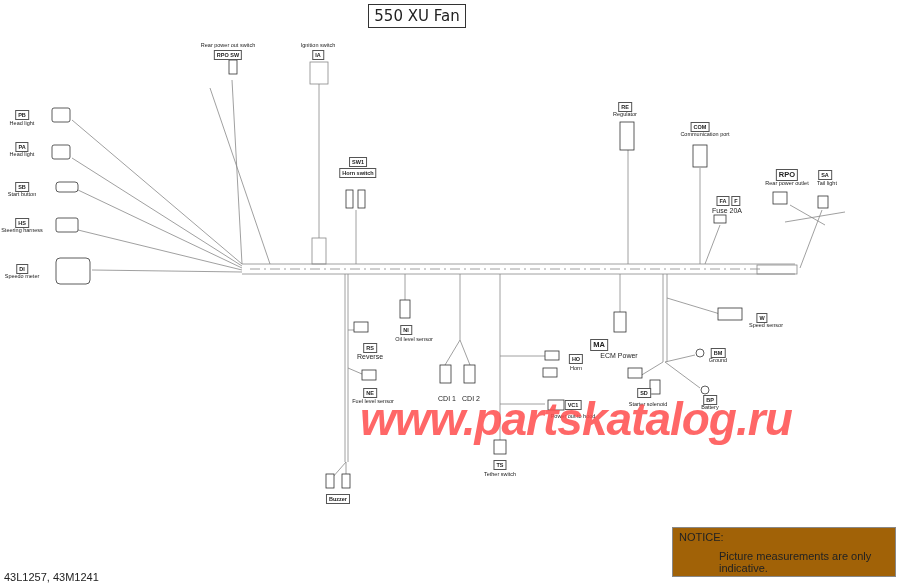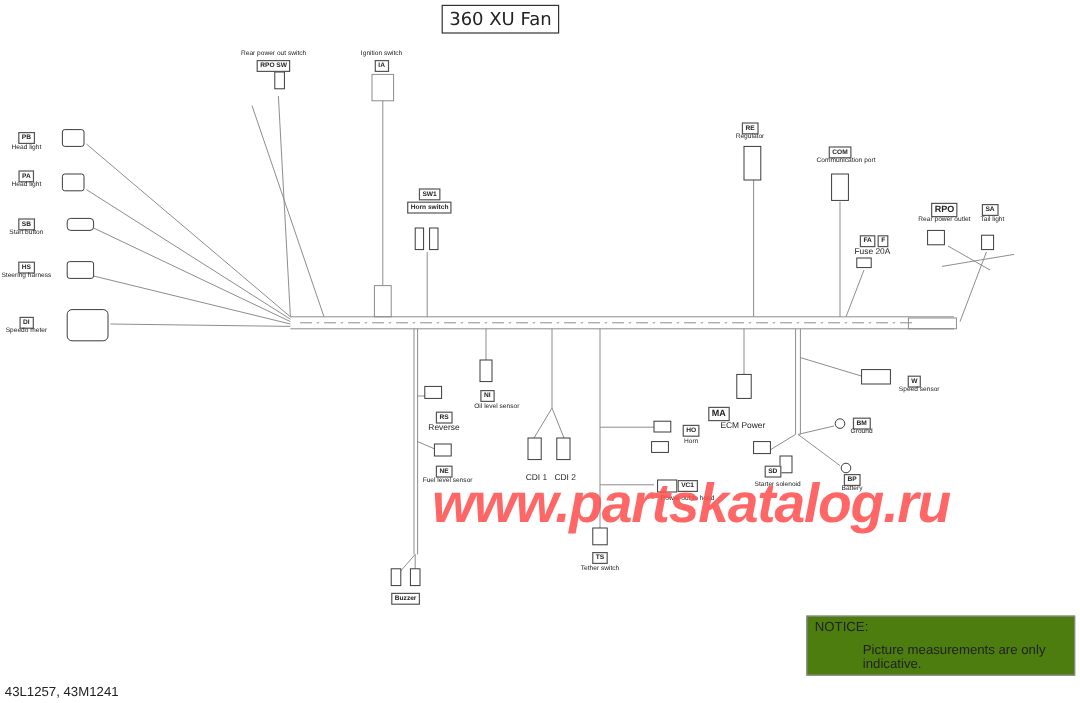--- a/index.html
+++ b/index.html
@@ -3,21 +3,21 @@
 <meta charset="utf-8">
 <style>
   html, body { margin:0; padding:0; background:#ffffff; }
   body { width:900px; height:586px; position:relative; overflow:hidden; font-family:"Liberation Sans", sans-serif; color:#222; }
   svg.wires { position:absolute; left:0; top:0; width:900px; height:586px; }
   .title-box { position:absolute; left:368px; top:4px; width:96px; height:22px; border:1px solid #333; font-size:15px; line-height:22px; text-align:center; font-family:"DejaVu Sans", sans-serif; }
   .lbl { position:absolute; font-size:5.5px; line-height:7px; white-space:nowrap; text-align:center; color:#222; transform:translateX(-50%); }
   .lbl.big { font-size:7px; line-height:9px; }
   .code { position:absolute; font-size:5.5px; line-height:8px; padding:0 2px; border:1px solid #555; background:#fff; transform:translateX(-50%); white-space:nowrap;font-weight:bold; }
   .code.big { font-size:7.5px; line-height:10px; }
-  .notice { position:absolute; left:672px; top:513px; width:222px; height:48px; border:1px solid #888; background:#4d7c0f; }
+  .notice { position:absolute; left:672px; top:527px; width:222px; height:48px; border:1px solid #888; background:#a16207; }
   .notice .h { position:absolute; left:6px; top:3px; font-size:11px; }
   .notice .t { position:absolute; left:6px; top:22px; font-size:11px;padding-left:40px; }
   .partnums { position:absolute; left:4px; top:571px; font-size:11px;text-align:right; }
   .watermark { position:absolute; left:360px; top:392px; font-size:46px; font-weight:bold; font-style:italic; color:#ff4d4d; opacity:0.85; white-space:nowrap; letter-spacing:-1px; }
 </style>
 </head>
 <body>
 
 <svg class="wires" viewBox="0 0 900 586">
   <g stroke="#888" stroke-width="0.8" fill="none">
@@ -97,21 +97,21 @@
     <rect x="718" y="308" width="24" height="12"></rect>
     <circle cx="700" cy="353" r="4"></circle>
     <circle cx="705" cy="390" r="4"></circle>
     <rect x="628" y="368" width="14" height="10"></rect>
     <rect x="650" y="380" width="10" height="14"></rect>
     <rect x="326" y="474" width="8" height="14"></rect>
     <rect x="342" y="474" width="8" height="14"></rect>
   </g>
 </svg>
 
-<div class="title-box">360 XU Fan</div>
+<div class="title-box">550 XU Fan</div>
 
 <div class="code" style="left:22px;top:110px">PB</div>
 <div class="lbl" style="left:22px;top:120px">Head light</div>
 <div class="code" style="left:22px;top:142px">PA</div>
 <div class="lbl" style="left:22px;top:151px">Head light</div>
 <div class="code" style="left:22px;top:182px">SB</div>
 <div class="lbl" style="left:22px;top:191px">Start button</div>
 <div class="code" style="left:22px;top:218px">HS</div>
 <div class="lbl" style="left:22px;top:227px">Steering harness</div>
 <div class="code" style="left:22px;top:264px">DI</div>

